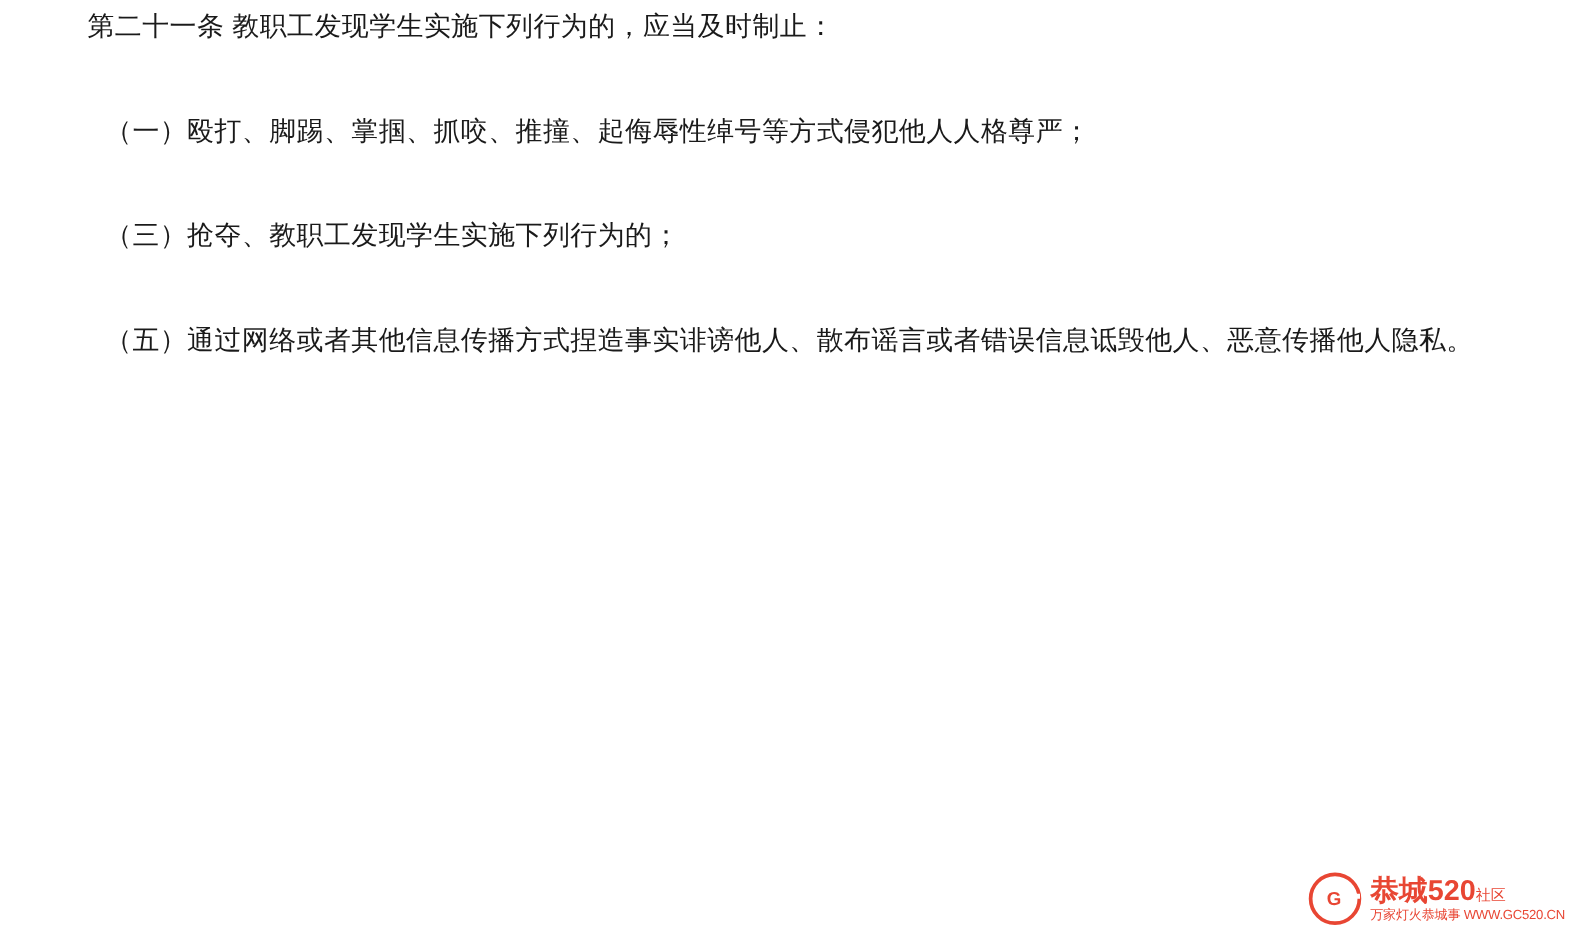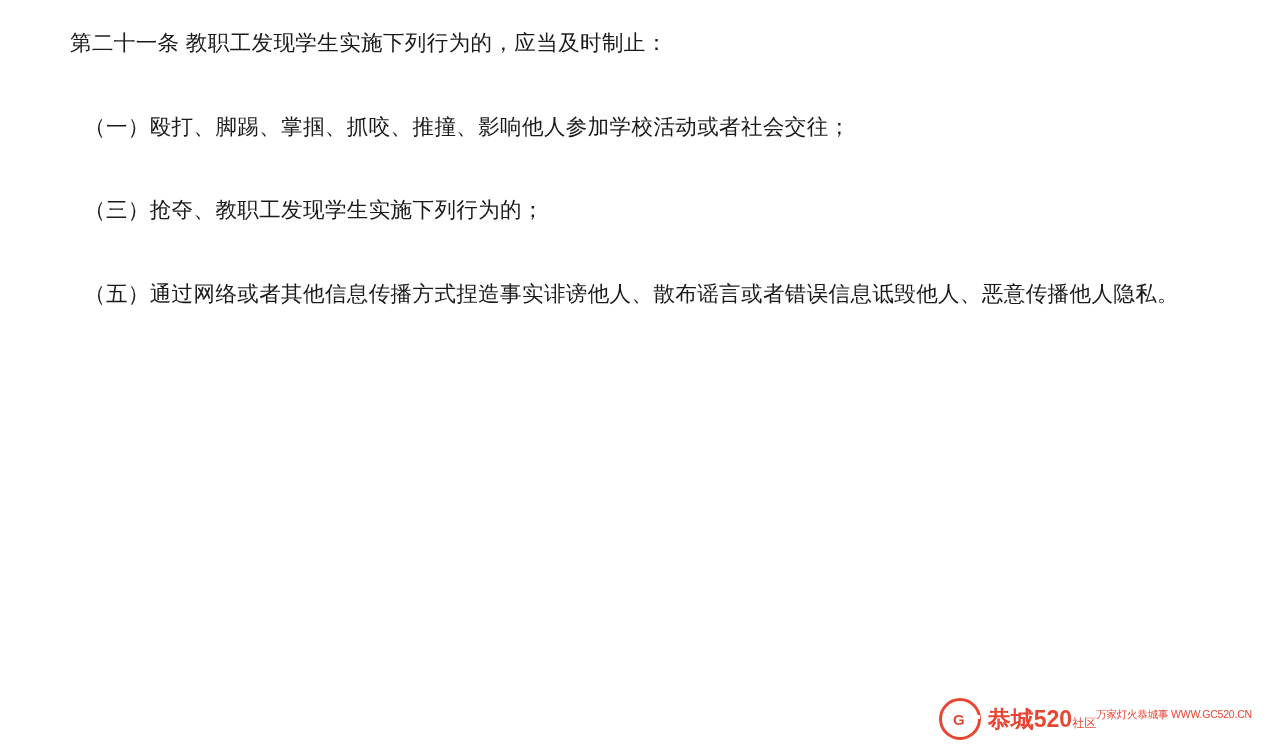--- a/index.html
+++ b/index.html
@@ -15,21 +15,21 @@
     overflow: hidden;
     position: relative;
   }
   .document {
     position: absolute;
     left: 0;
     top: 0;
     width: 1276px;
     height: 543px;
     box-sizing: border-box;
-    padding: 28px 54px 0 56px;
+    padding: 6px 54px 0 56px;
   }
   .para {
     font-size: 21.5px;
     line-height: 1.42;
     letter-spacing: 0.4px;
     color: #1a1a1a;
     margin: 0;
     white-space: pre-wrap;
   }
   .para.heading {
@@ -80,20 +80,21 @@
   }
   .wm-badge-inner {
     font-size: 15px;
     color: #e8432f;
     font-weight: bold;
     line-height: 1;
     transform: translateX(-1px);
   }
   .wm-text {
     display: flex;
+    flex-direction: column;
     line-height: 1.05;
   }
   .wm-main {
     font-size: 23px;
     font-weight: bold;
     color: #e8432f;
     letter-spacing: 0px;
   }
   .wm-main .wm-sub-tag {
     font-size: 12px;
@@ -108,21 +109,21 @@
     margin-top: 2px;
   }
 </style>
 </head>
 <body>
 
 <div class="document">
 
   <p class="para heading">第二十一条 教职工发现学生实施下列行为的，应当及时制止：</p>
 
-  <p class="para item">（一）殴打、脚踢、掌掴、抓咬、推撞、影响他人参加学校活动或者社会交往；</p>
+  <p class="para item">（一）殴打、脚踢、掌掴、抓咬、推撞、起侮辱性绰号等方式侵犯他人人格尊严；</p>
 
 
   <p class="para item">（三）抢夺、教职工发现学生实施下列行为的；</p>
 
 
   <p class="para item-wrap">（五）通过网络或者其他信息传播方式捏造事实诽谤他人、散布谣言或者错误信息诋毁他人、恶意传播他人隐私。</p>
 
 
 </div>
 

